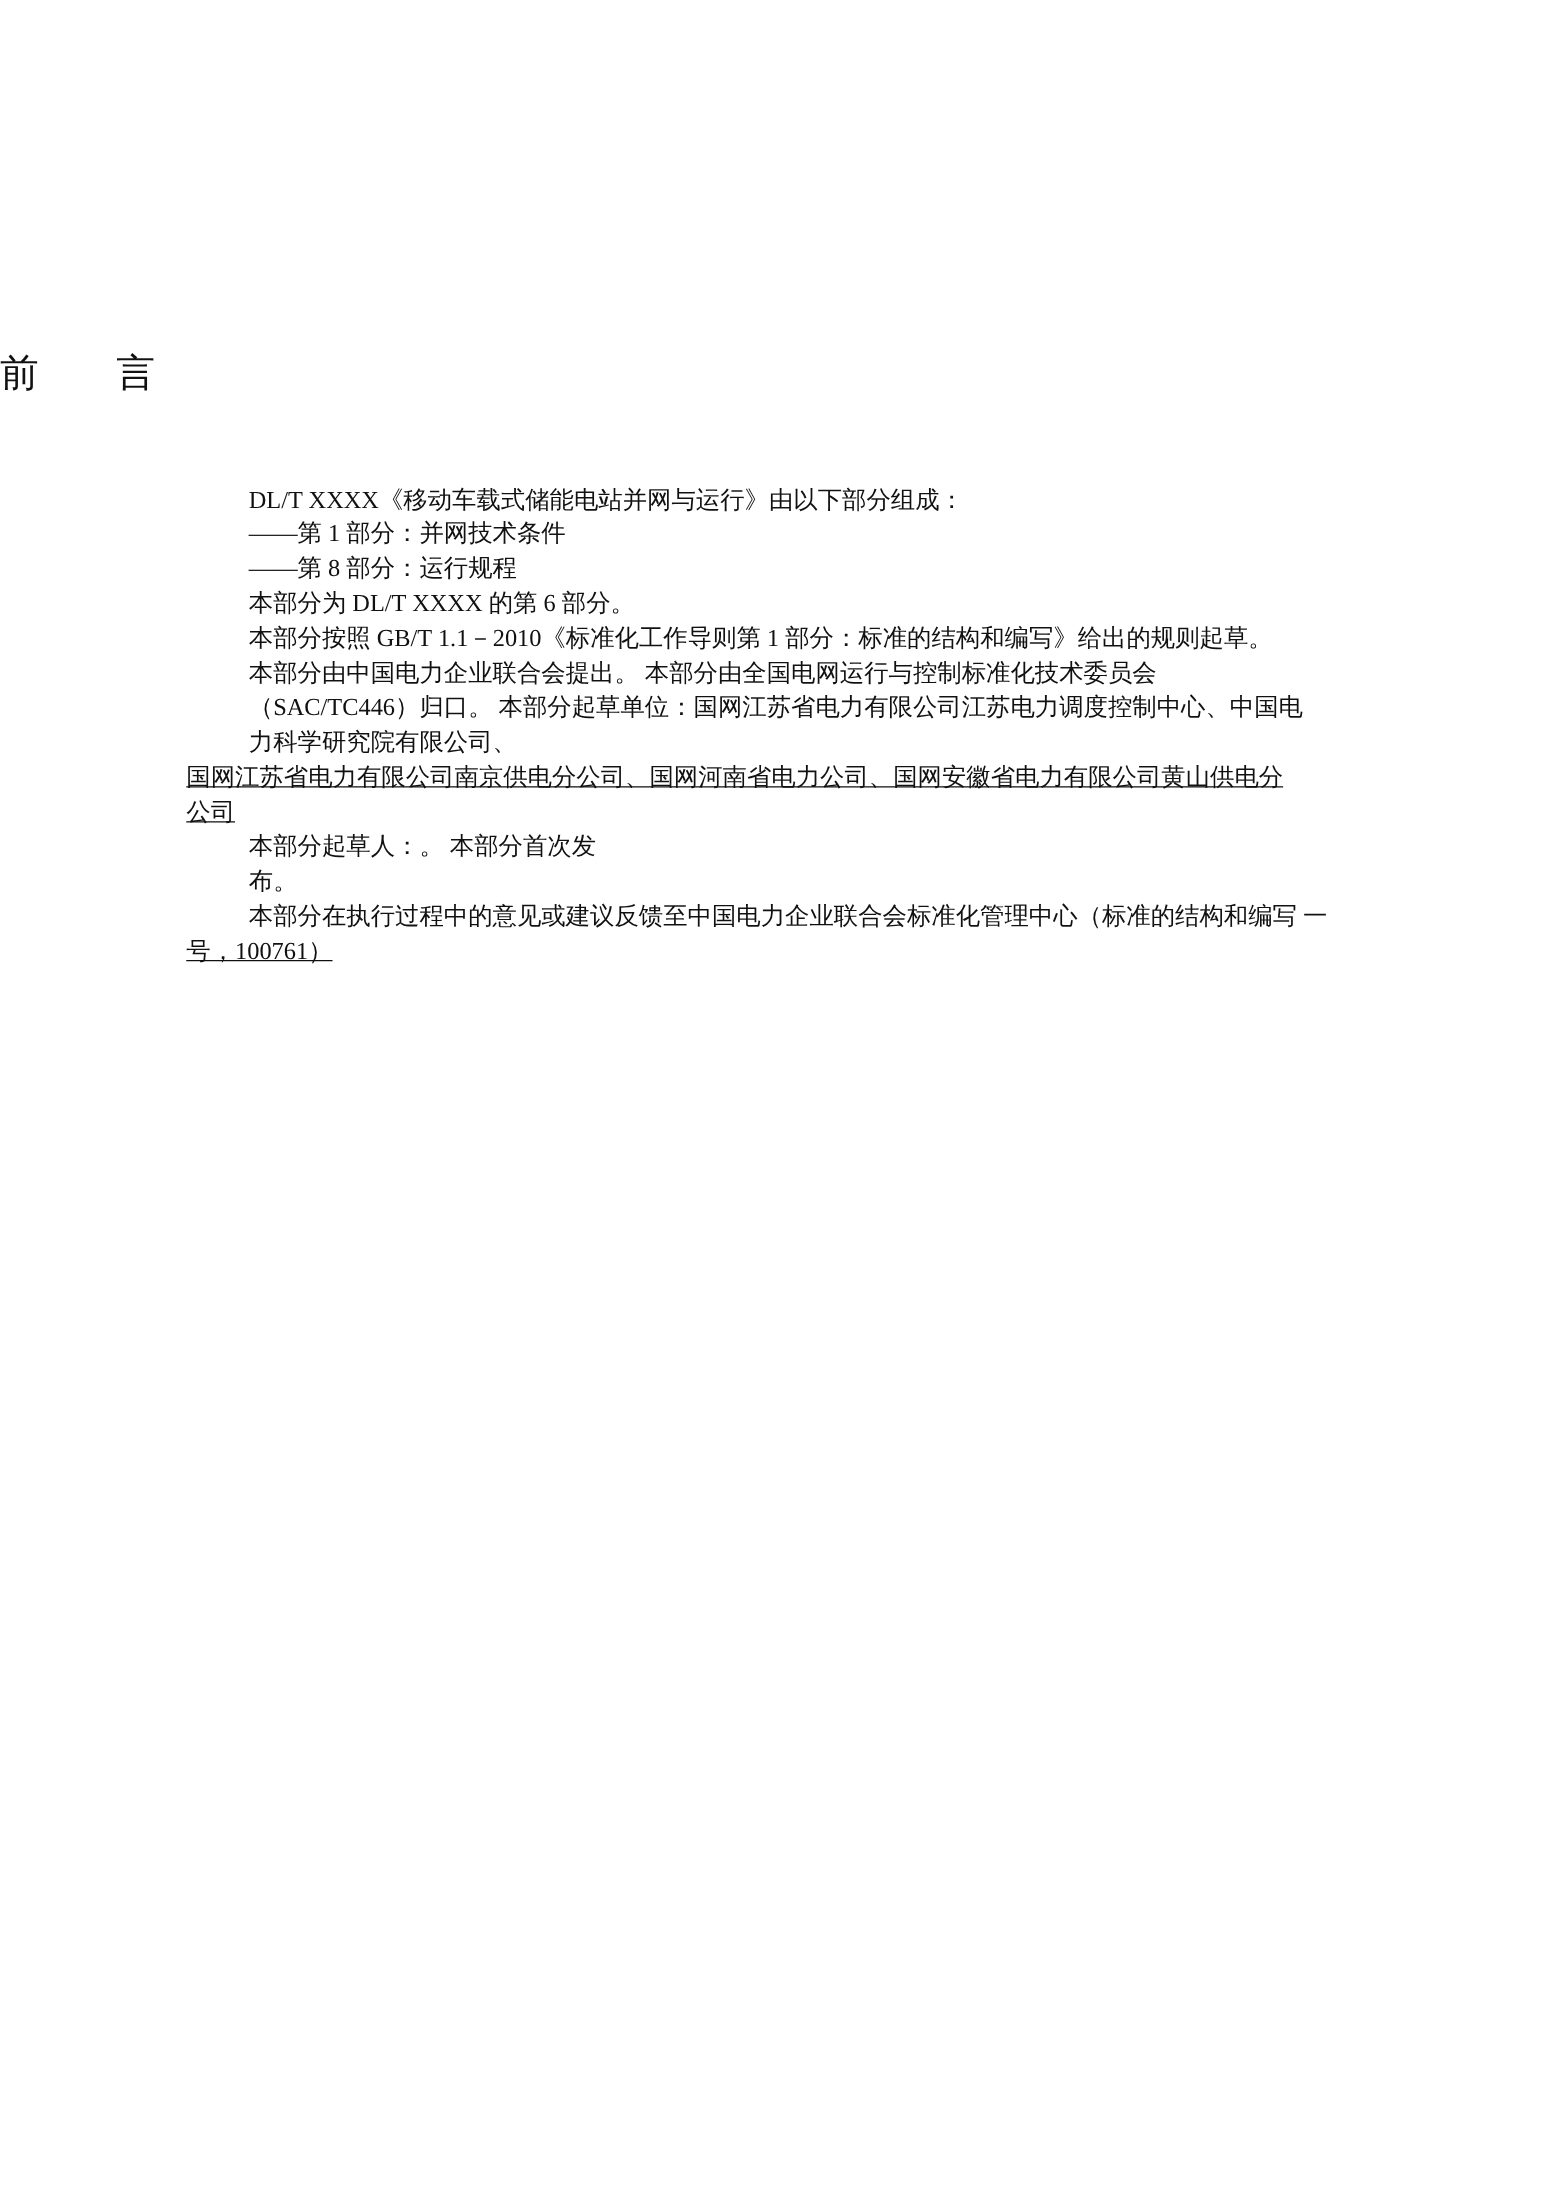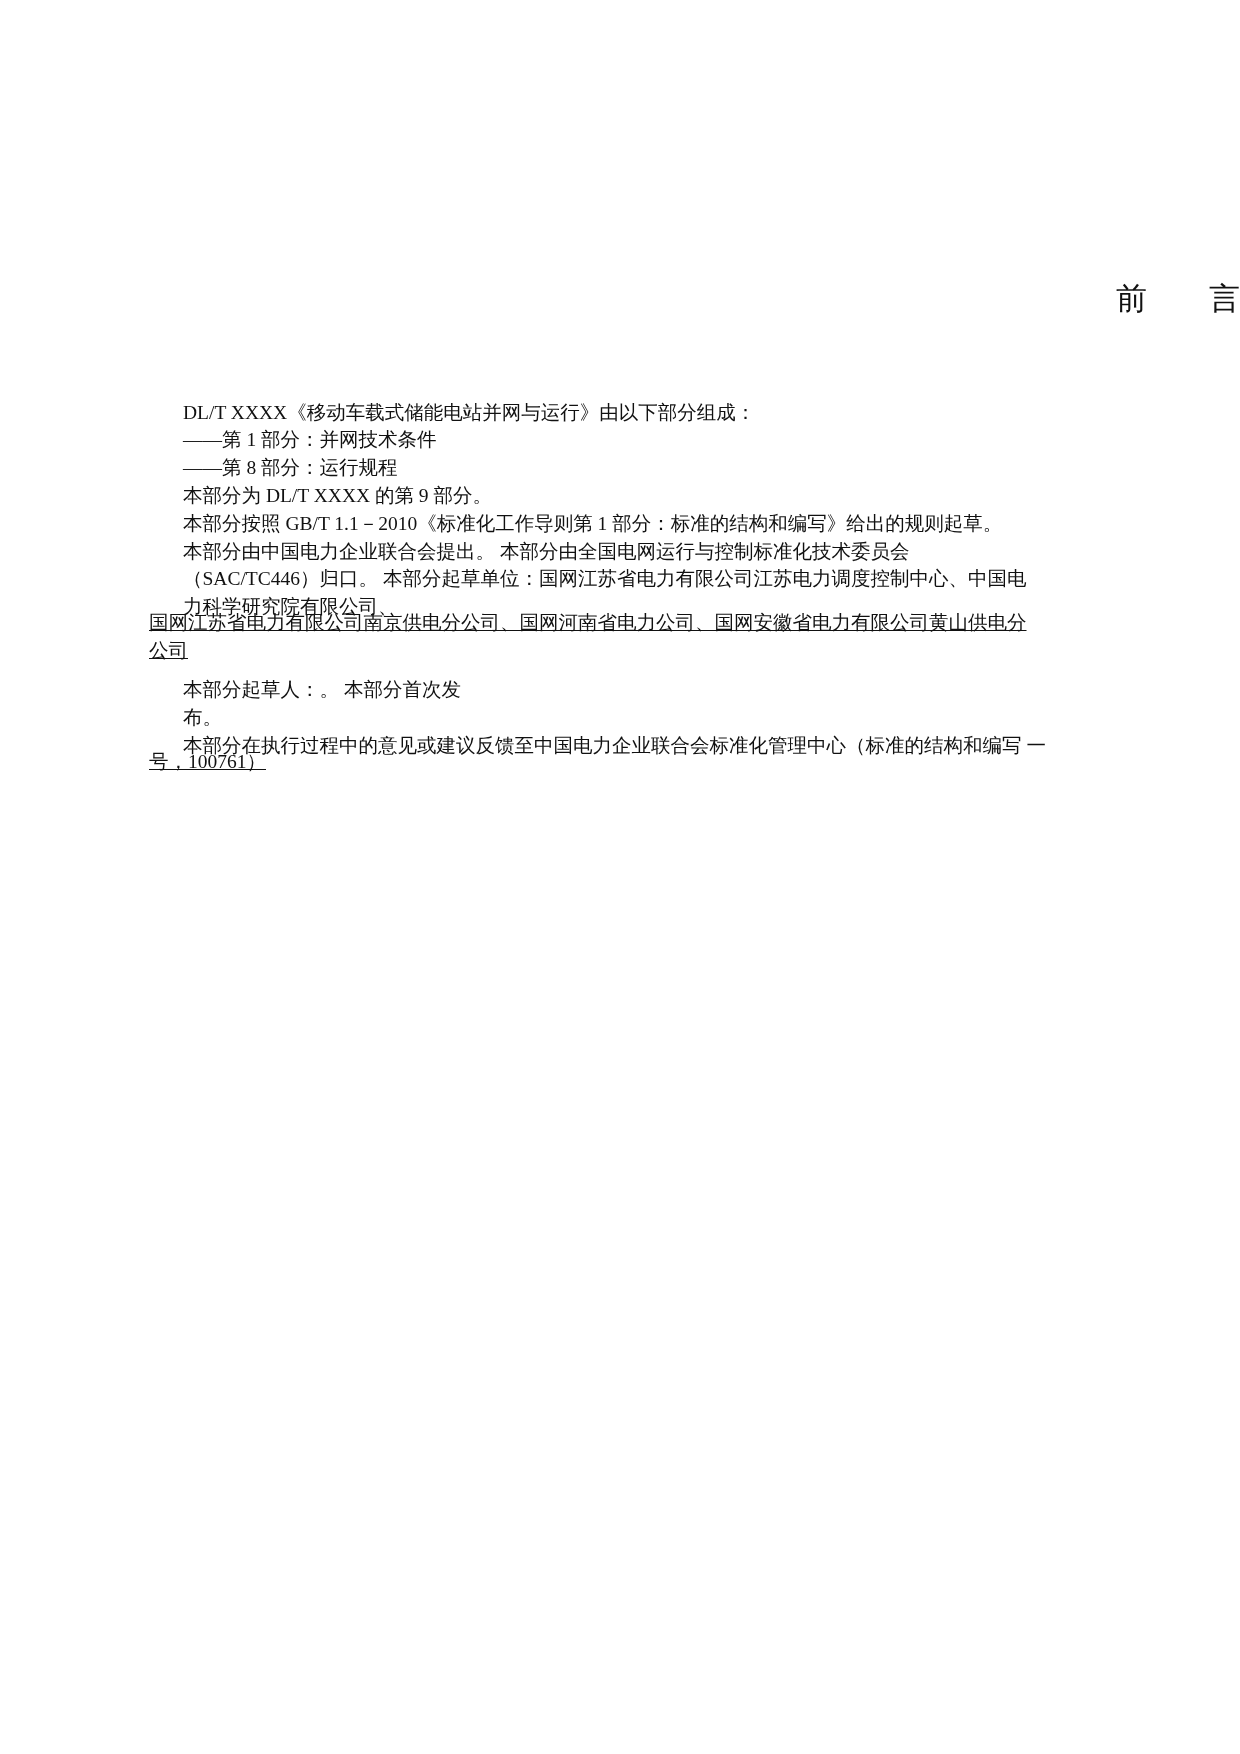--- a/index.html
+++ b/index.html
@@ -1,36 +1,36 @@
 <!DOCTYPE html>
 <html><head>
 <meta charset="utf-8">
 <style>
   html, body { margin: 0; padding: 0; background: #ffffff; }
   body { width: 1240px; height: 1754px; position: relative; overflow: hidden;
          font-family: "Liberation Serif", "DejaVu Serif", serif; color: #111; }
-  .title { position: absolute; top: 278px; left: 0; width: 1240px; text-align: right;
+  .title { position: absolute; top: 278px; left: 0; width: 1240px; text-align: left;
            font-family: "DejaVu Sans", sans-serif; font-size: 31px; letter-spacing: 0; }
   .title span { display: inline-block; }
   .title .gap { width: 62px; }
   .line { position: absolute; font-size: 19.5px; white-space: nowrap; line-height: 1; }
-  .ind { left: 183px; margin-top: 12px; }
+  .ind { left: 199px; }
   .flush { left: 149px; text-decoration: underline; }
 </style>
 </head>
 <body>
 
 <div class="title">
   <span>前</span><span class="gap"></span><span>言</span>
 </div>
 
 <div class="line ind" style="top:391px">DL/T XXXX《移动车载式储能电站并网与运行》由以下部分组成：</div>
 <div class="line ind" style="top:418px">——第 1 部分：并网技术条件</div>
 <div class="line ind" style="top:446px">——第 8 部分：运行规程</div>
-<div class="line ind" style="top:474px">本部分为 DL/T XXXX 的第 9 部分。</div>
+<div class="line ind" style="top:474px">本部分为 DL/T XXXX 的第 6 部分。</div>
 <div class="line ind" style="top:502px">本部分按照 GB/T 1.1－2010《标准化工作导则第 1 部分：标准的结构和编写》给出的规则起草。</div>
 <div class="line ind" style="top:530px">本部分由中国电力企业联合会提出。 本部分由全国电网运行与控制标准化技术委员会</div>
 <div class="line ind" style="top:557px">（SAC/TC446）归口。 本部分起草单位：国网江苏省电力有限公司江苏电力调度控制中心、中国电</div>
 <div class="line ind" style="top:585px">力科学研究院有限公司、</div>
 <div class="line flush" style="top:613px">国网江苏省电力有限公司南京供电分公司、国网河南省电力公司、国网安徽省电力有限公司黄山供电分</div>
 <div class="line flush" style="top:641px">公司</div>
 <div class="line ind" style="top:668px">本部分起草人：。 本部分首次发</div>
 <div class="line ind" style="top:696px">布。</div>
 <div class="line ind" style="top:724px">本部分在执行过程中的意见或建议反馈至中国电力企业联合会标准化管理中心（标准的结构和编写 一</div>
 <div class="line flush" style="top:752px">号，100761）</div>

